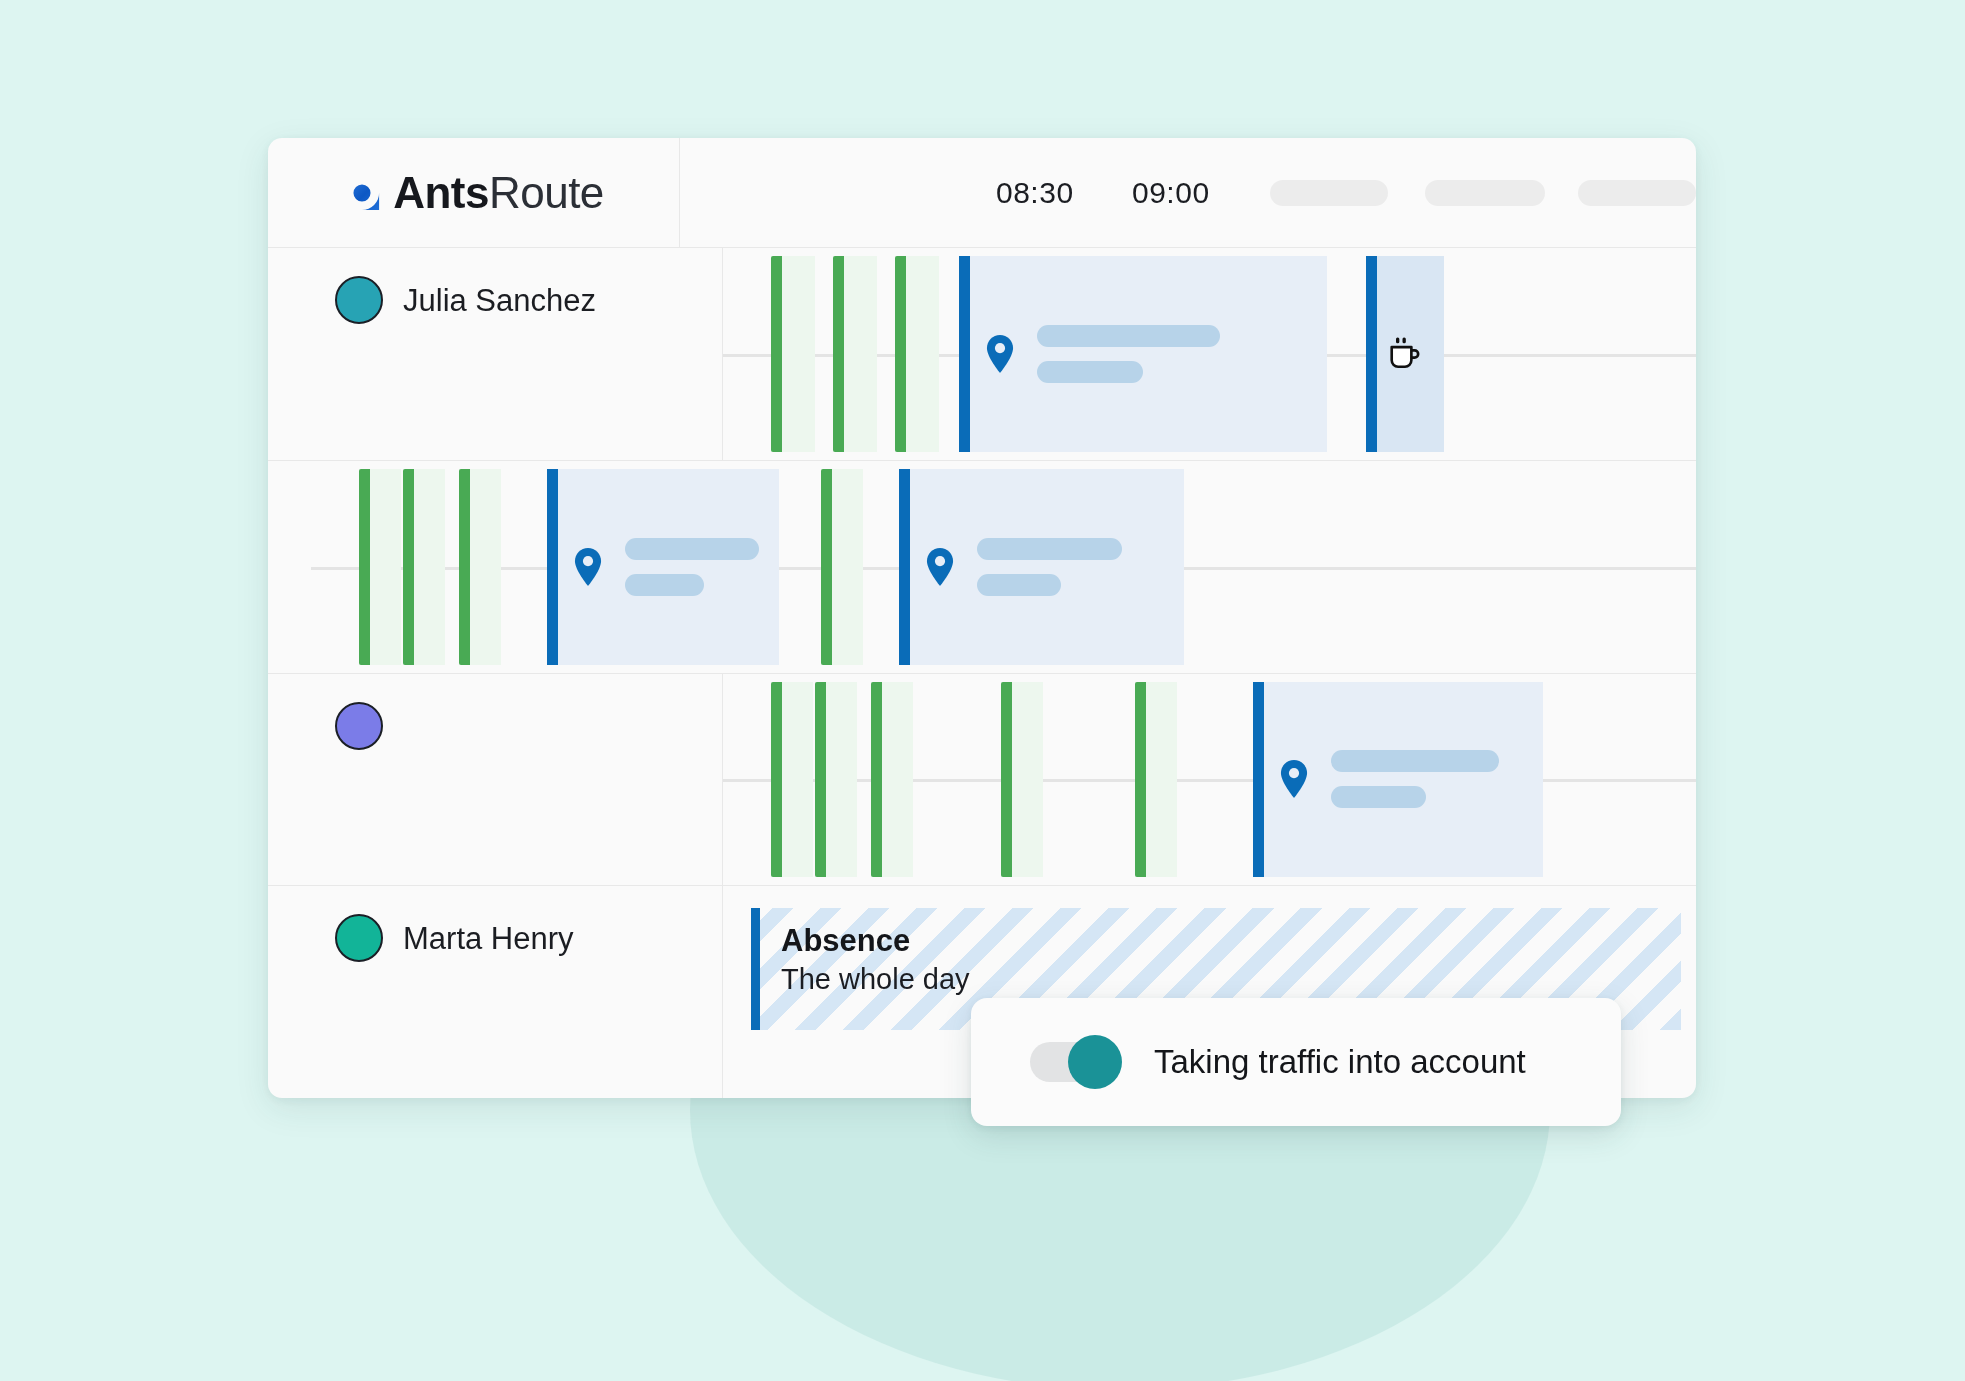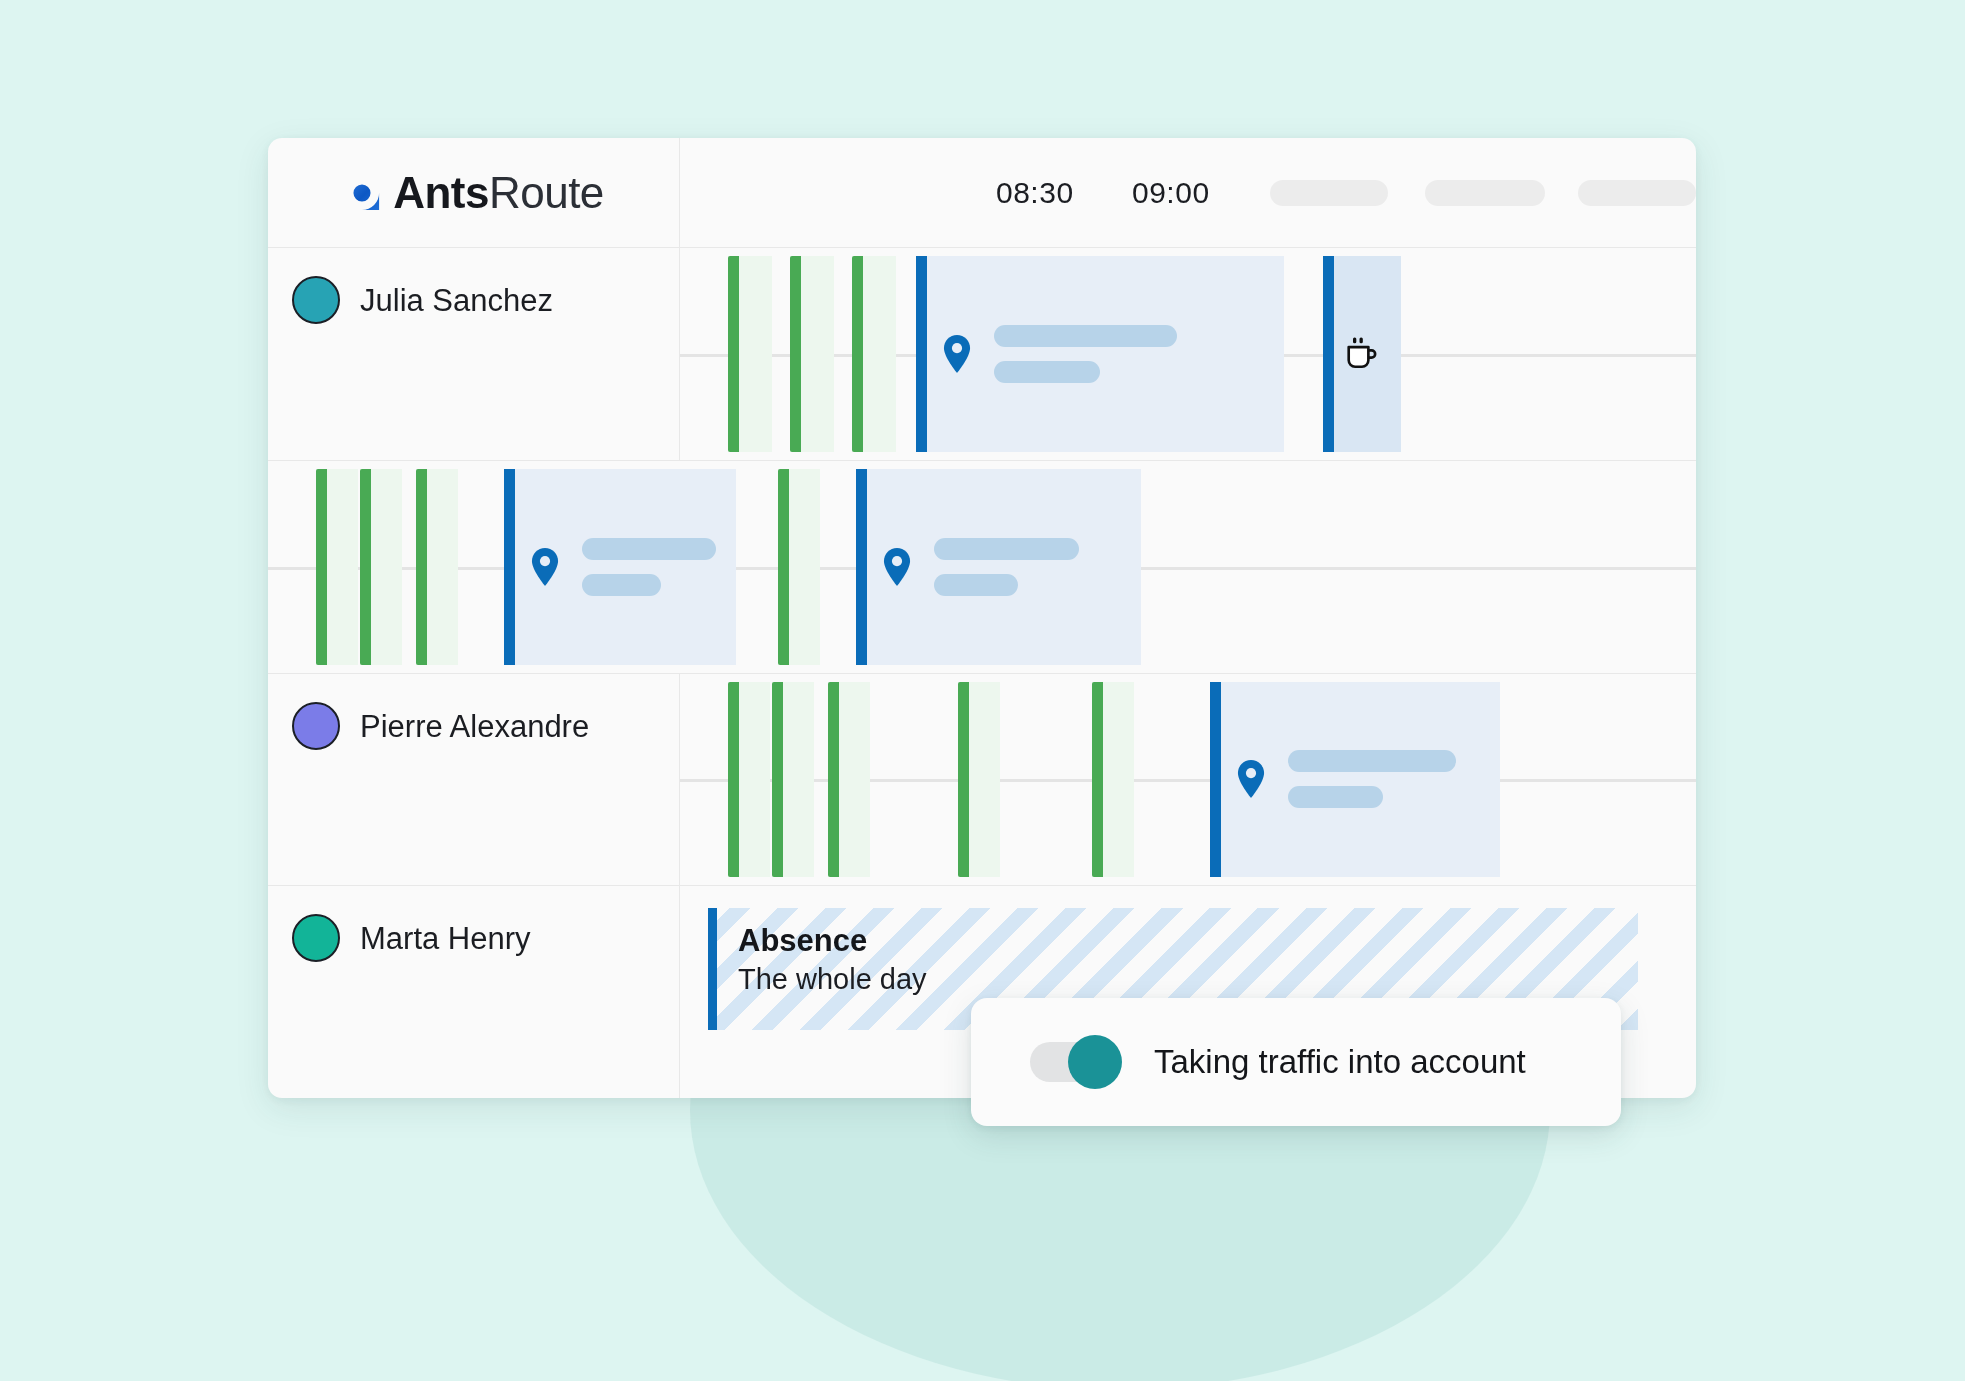--- a/index.html
+++ b/index.html
@@ -53,21 +53,21 @@
     letter-spacing: .5px;
   }
   .pill {
     position: absolute;
     height: 26px; border-radius: 13px;
     background: #ececec;
   }
 
   
   .rows { display: flex; flex-direction: column; flex: 1; min-height: 0; }
-  .drv-row { display: flex; flex: 1; min-height: 0; border-bottom: 1px solid #e8e8e8; }
+  .drv-row { display: flex; flex: 1; min-height: 0; border-bottom: 1px solid #e8e8e8; padding-left: 43px; }
   .drv-row:last-child { border-bottom: none; }
   .drv-info {
     width: 412px; flex: 0 0 412px;
     border-right: 1px solid #e8e8e8;
     display: flex; align-items: flex-start;
     padding: 28px 0 0 24px;
     gap: 20px;
   }
   .avatar {
     width: 48px; height: 48px; border-radius: 50%;
@@ -246,21 +246,20 @@
             <div class="appt-lines">
               <div class="ln" style="width:145px"></div>
               <div class="ln" style="width:84px"></div>
             </div>
           </div>
         </div>
       </div>
       <div class="drv-row">
         <div class="drv-info">
           <div class="avatar" style="background: rgb(123, 124, 232);"></div>
-          <div class="drv-name">Pierre Alexandre</div>
         </div>
         <div class="track">
           <div class="baseline"></div>
           <div class="travel" style="left: 48px; width: 42px;"></div>
           <div class="travel" style="left: 92px; width: 42px;"></div>
           <div class="travel" style="left: 148px; width: 42px;"></div>
           <div class="travel" style="left: 278px; width: 42px;"></div>
           <div class="travel" style="left: 412px; width: 42px;"></div>
           <div class="travel" style="left: 540px; width: 42px;"></div>
           <div class="appt" style="left: 530px; width: 290px;">

